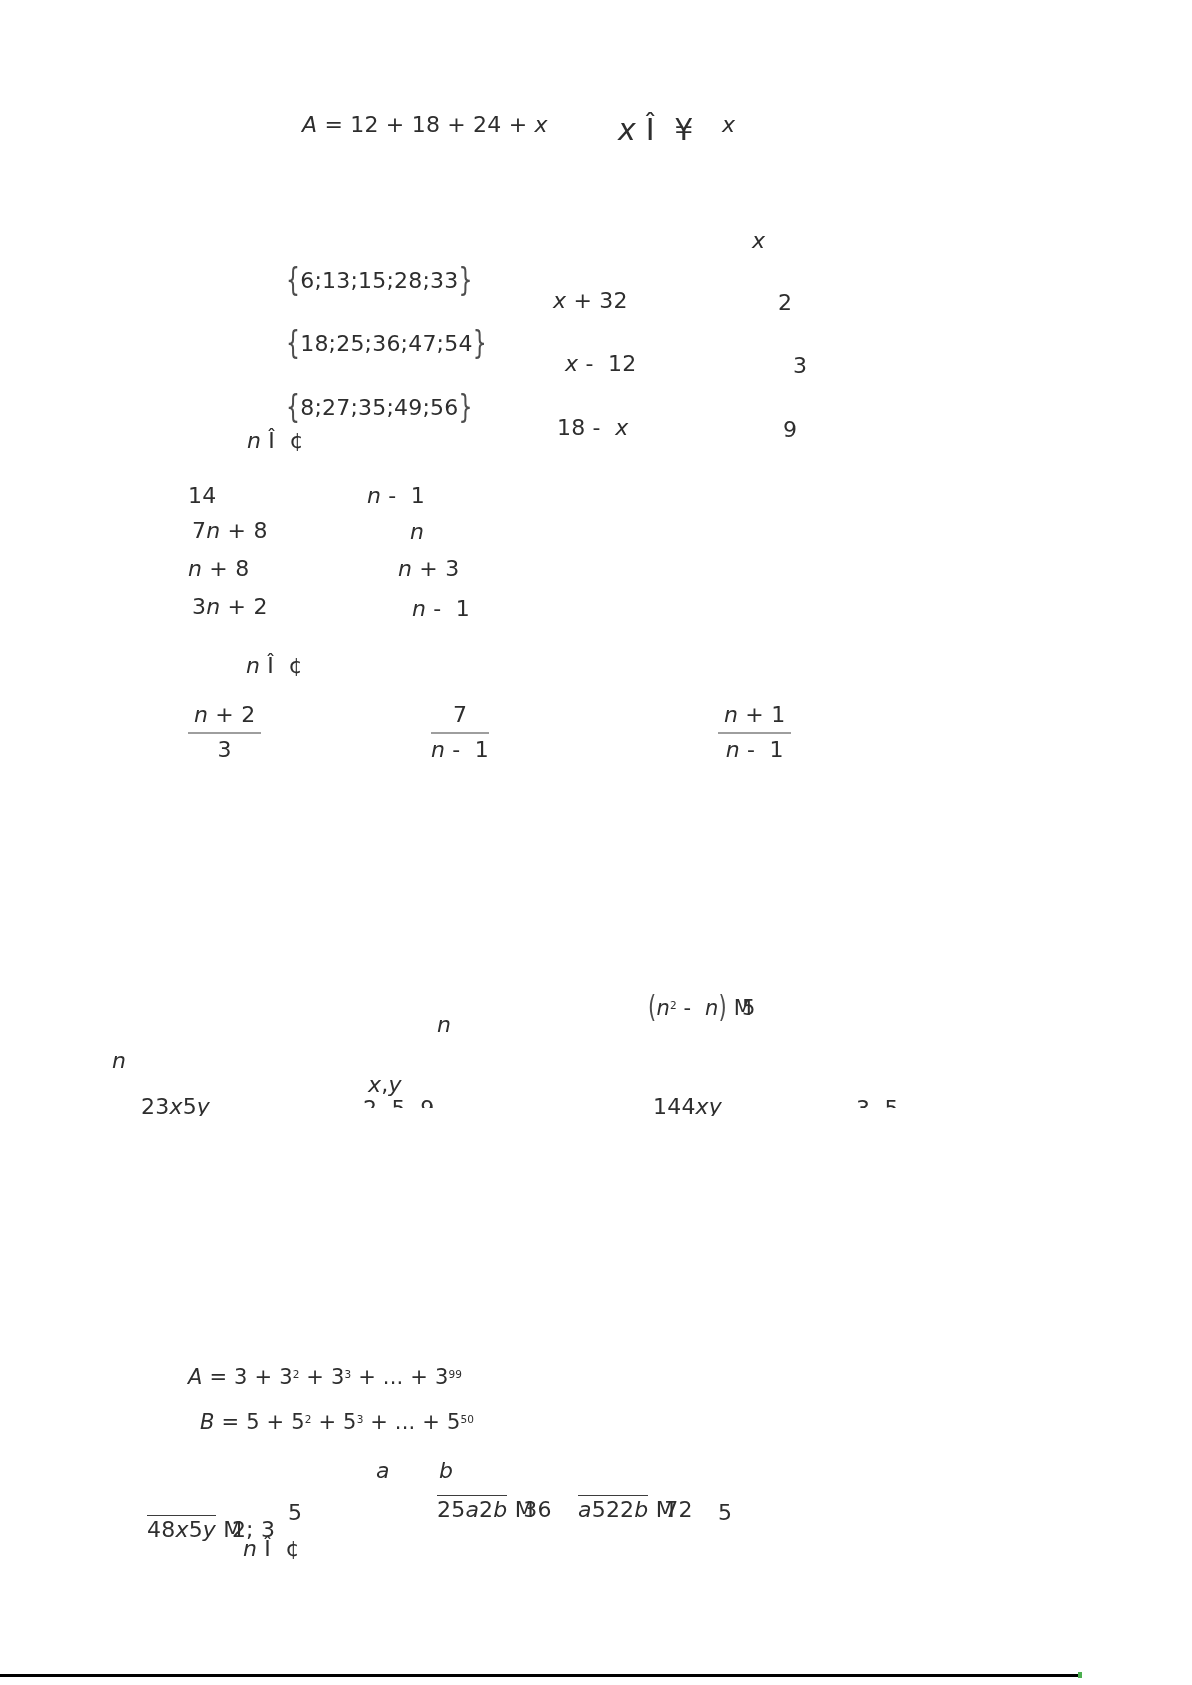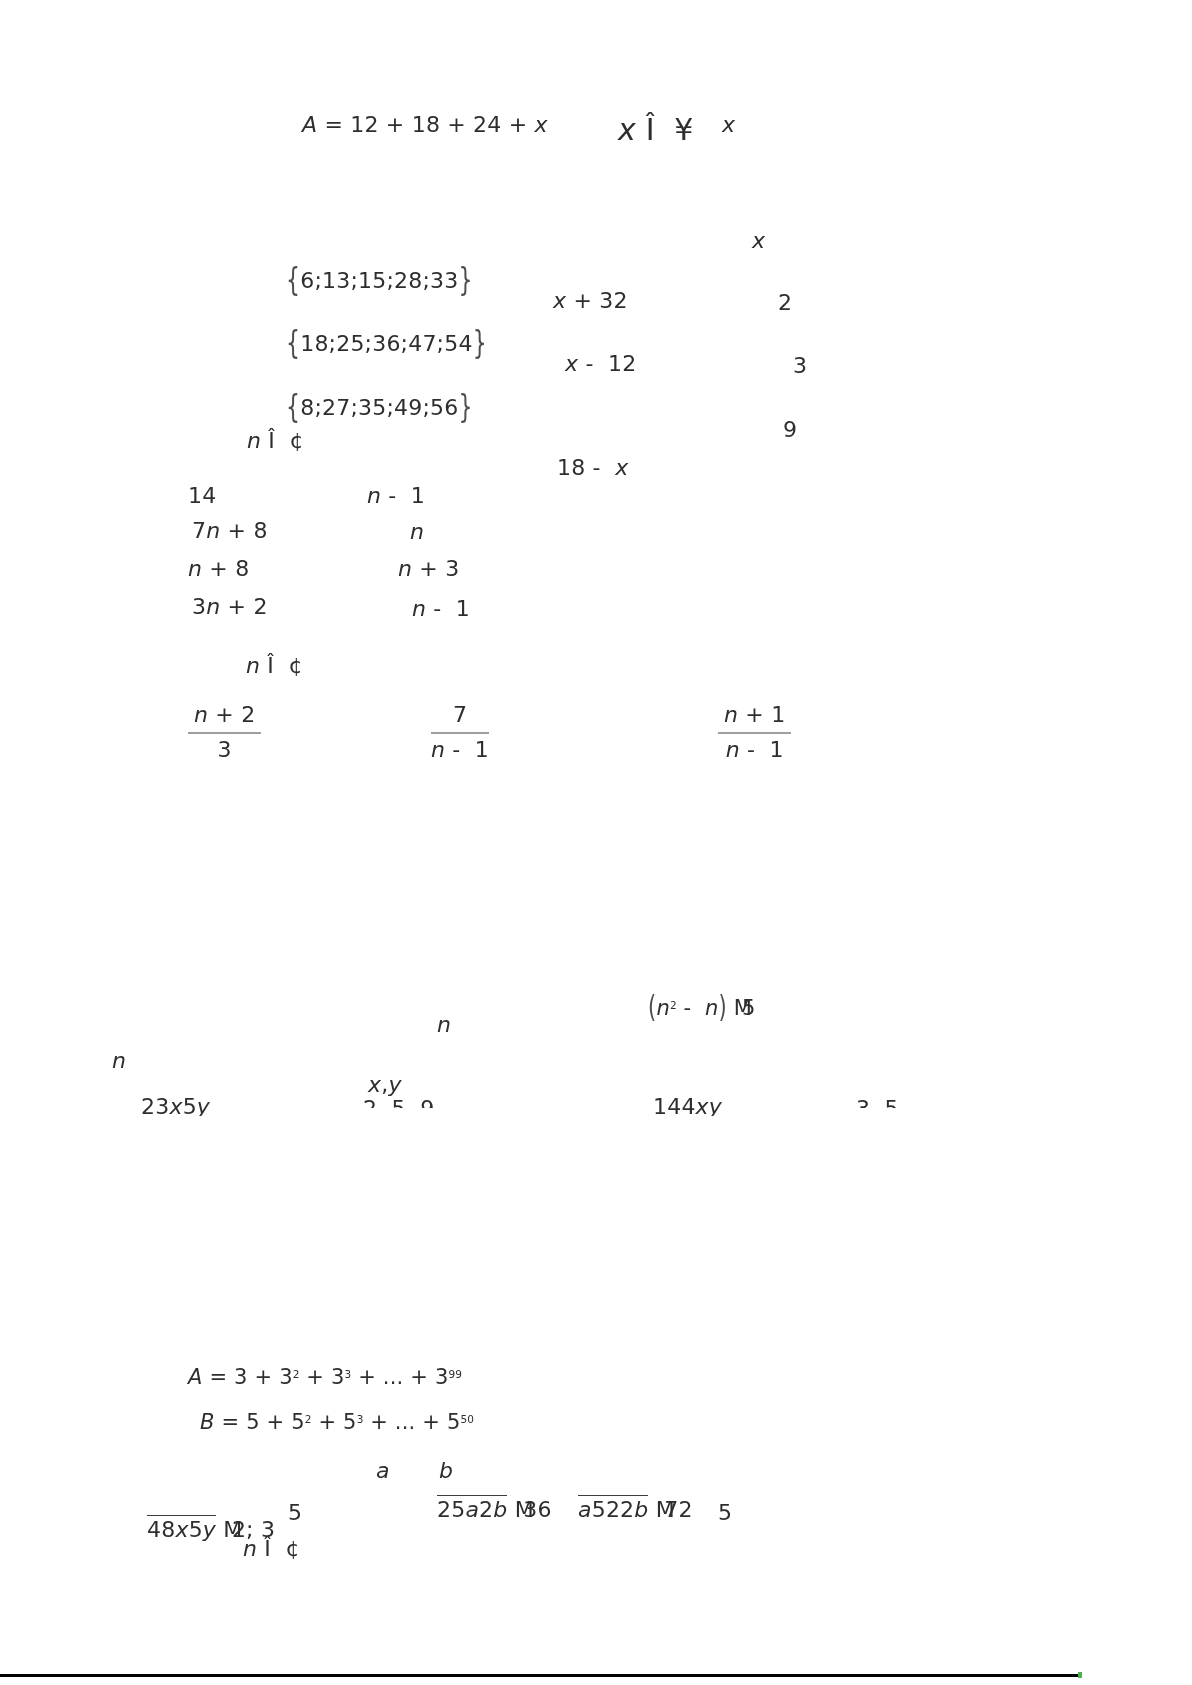--- a/index.html
+++ b/index.html
@@ -32,21 +32,21 @@
     <div class="el" style="left: 587px; top: 112px; font-size: 30px; margin-left: 31px;"><span class="i">x</span><span> Î  </span><span>¥</span></div>
     <div class="el" style="left: 722px; top: 112px; font-size: 22px;"><span class="i">x</span></div>
     <div class="el" style="left: 752px; top: 228px; font-size: 22px;"><span class="i">x</span></div>
     <div class="el" style="left: 286px; top: 268px; font-size: 22px;"><span class="p">{</span><span>6;13;15;28;33</span><span class="p">}</span></div>
     <div class="el" style="left: 553px; top: 288px; font-size: 22px;"><span class="i">x</span><span> + 32</span></div>
     <div class="el" style="left: 778px; top: 290px; font-size: 22px;"><span>2</span></div>
     <div class="el" style="left: 286px; top: 331px; font-size: 22px; text-align: center;"><span class="p">{</span><span>18;25;36;47;54</span><span class="p">}</span></div>
     <div class="el" style="left: 565px; top: 351px; font-size: 22px;"><span class="i">x</span><span> -  12</span></div>
     <div class="el" style="left: 793px; top: 353px; font-size: 22px;"><span>3</span></div>
     <div class="el" style="left: 286px; top: 395px; font-size: 22px;"><span class="p">{</span><span>8;27;35;49;56</span><span class="p">}</span></div>
-    <div class="el" style="left: 557px; top: 415px; font-size: 22px; margin-top: 40px;"><span>18 -  </span><span class="i">x</span></div>
+    <div class="el" style="left: 557px; top: 415px; font-size: 22px;"><span>18 -  </span><span class="i">x</span></div>
     <div class="el" style="left: 783px; top: 417px; font-size: 22px;"><span>9</span></div>
     <div class="el" style="left: 247px; top: 428px; font-size: 22px;"><span class="i">n</span><span> Î  </span><span>¢</span></div>
     <div class="el" style="left: 188px; top: 483px; font-size: 22px;"><span>14</span></div>
     <div class="el" style="left: 367px; top: 483px; font-size: 22px;"><span class="i">n</span><span> -  1</span></div>
     <div class="el" style="left: 192px; top: 518px; font-size: 22px;"><span>7</span><span class="i">n</span><span> + 8</span></div>
     <div class="el" style="left: 410px; top: 519px; font-size: 22px;"><span class="i">n</span></div>
     <div class="el" style="left: 188px; top: 556px; font-size: 22px;"><span class="i">n</span><span> + 8</span></div>
     <div class="el" style="left: 398px; top: 556px; font-size: 22px;"><span class="i">n</span><span> + 3</span></div>
     <div class="el" style="left: 192px; top: 594px; font-size: 22px;"><span>3</span><span class="i">n</span><span> + 2</span></div>
     <div class="el" style="left: 412px; top: 596px; font-size: 22px;"><span class="i">n</span><span> -  1</span></div>

